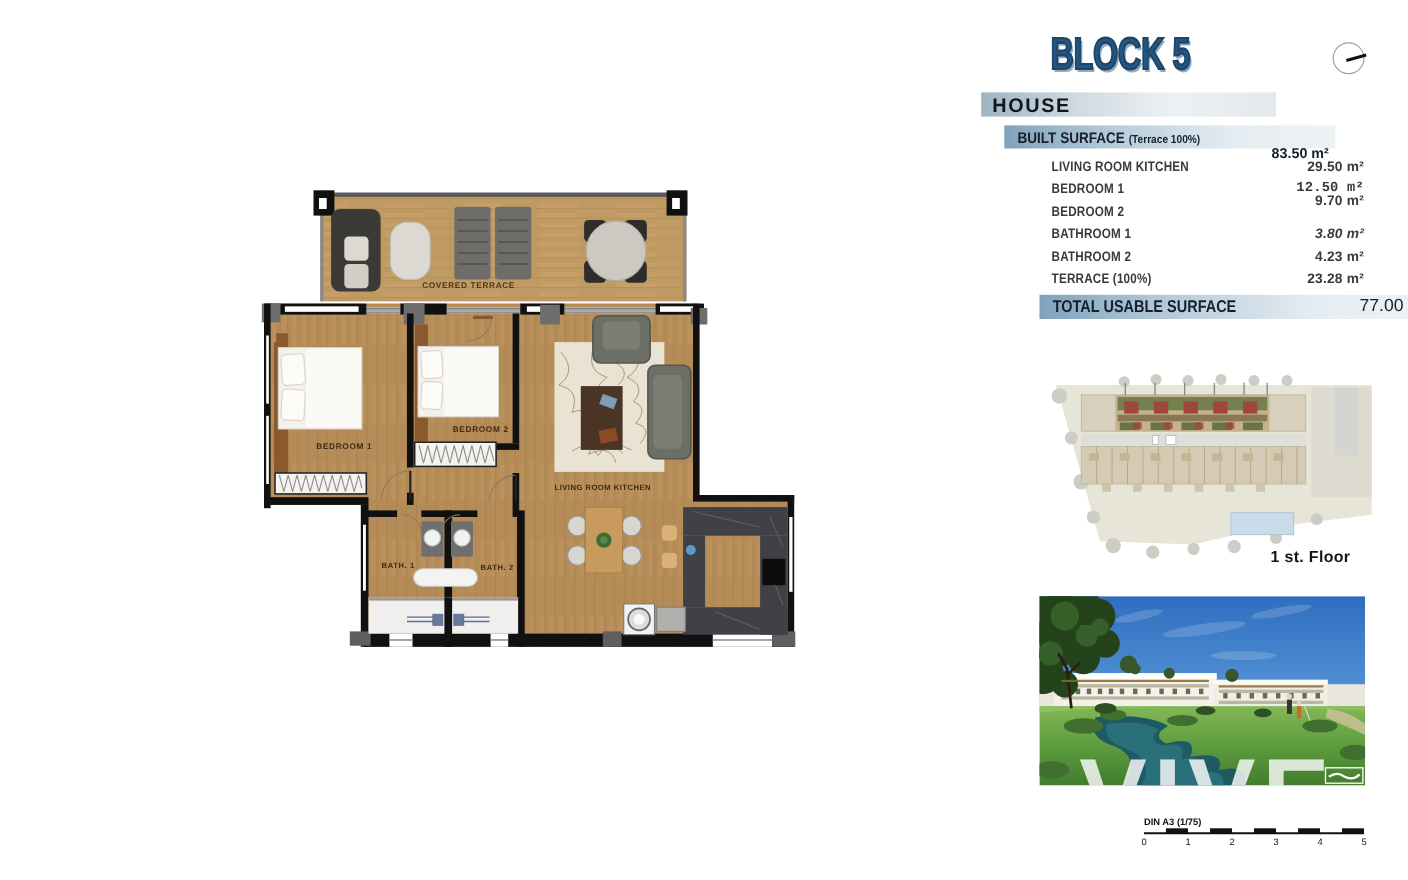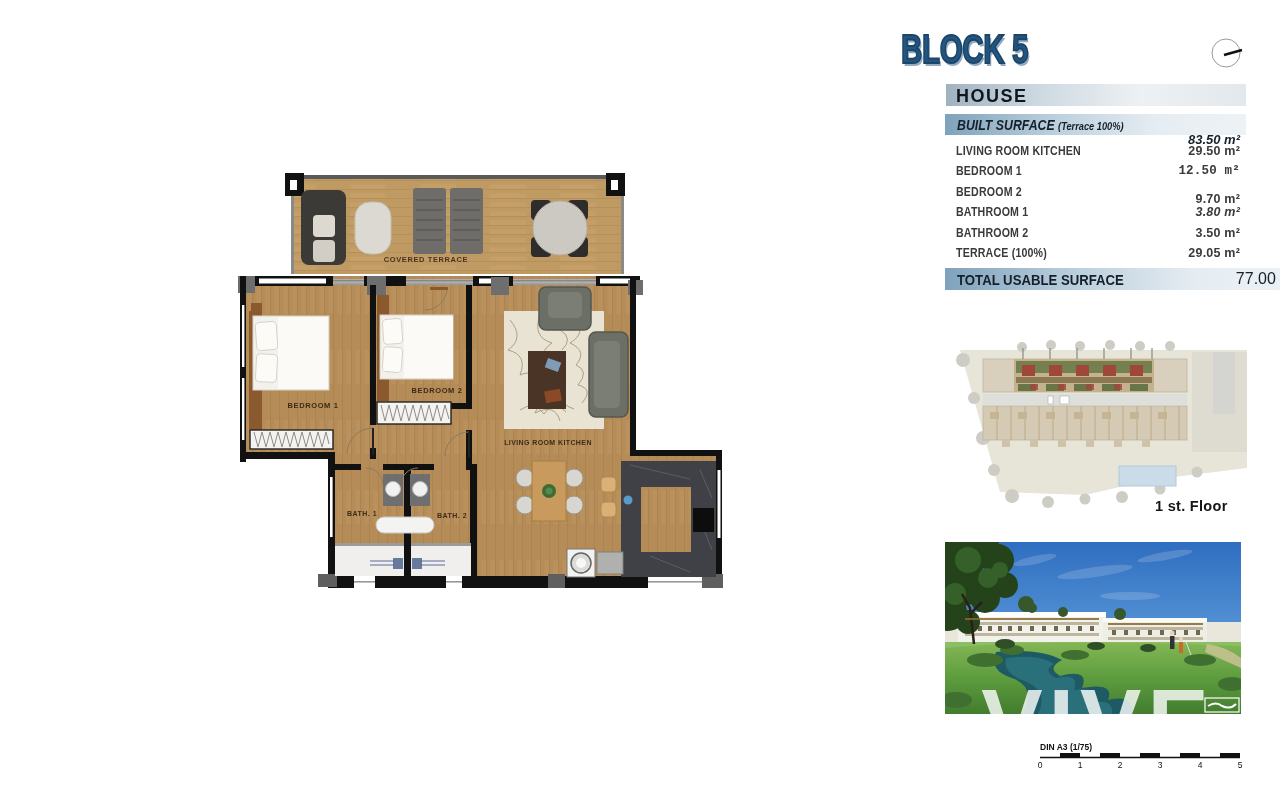--- a/index.html
+++ b/index.html
@@ -436,44 +436,44 @@
     <text x="1040" y="768">0</text>
         <text x="1080" y="768">1</text>
     <text x="1120" y="768">2</text>
         <text x="1160" y="768">3</text>
     <text x="1200" y="768">4</text>
         <text x="1240" y="768">5</text>
   </g>
 </g>
 </svg>
 
-<div class="abs" style="left:901px;top:31px;width:300px;height:40px;">
+<div class="abs" style="left:955px;top:31px;width:300px;height:40px;">
   <div style="font-size:41px;font-weight:bold;color:#235580;letter-spacing:-0.5px;transform:scaleX(0.72);transform-origin:0 0;text-shadow:2.5px 2.5px 0 #93abc2;-webkit-text-stroke:2px #1c4668;line-height:36px;">BLOCK 5</div>
 </div>
 
-<div class="abs" style="left:946px;top:84px;width:300px;height:22px;background:linear-gradient(90deg,#9fb2c0,#ccd8e0 30%,#eef1f3 65%,#e3e8ec);">
+<div class="abs" style="left:892px;top:84px;width:268px;height:22px;background:linear-gradient(90deg,#9fb2c0,#ccd8e0 30%,#eef1f3 65%,#e3e8ec);">
   <span class="abs" style="left:10px;top:2px;font-size:18px;font-weight:bold;color:#10161d;letter-spacing:1.5px;">HOUSE</span>
 </div>
 
-<div class="abs" style="left:945px;top:114px;width:301px;height:21px;background:linear-gradient(90deg,#7fa2bb,#b9cedc 35%,#e6edf2 70%,#edf2f5);font-style:italic;">
+<div class="abs" style="left:913px;top:114px;width:301px;height:21px;background:linear-gradient(90deg,#7fa2bb,#b9cedc 35%,#e6edf2 70%,#edf2f5);">
   <span class="abs" style="left:12px;top:3px;font-size:14px;font-weight:bold;color:#15202b;transform:scaleX(0.88);transform-origin:0 0;white-space:nowrap;">BUILT SURFACE <span style="font-size:10.5px;">(Terrace 100%)</span></span>
   <span class="abs" style="right:6px;top:2px;font-size:13px;font-weight:bold;color:#15202b;margin-top:16px;">83.50 m²</span>
 </div>
 
 <div class="abs" style="left:956px;top:144px;width:284px;">
   <div class="abs rowlbl lbl" style="left:0;top:0px;">LIVING ROOM KITCHEN</div>
     <div class="abs rowlbl" style="right:0;top:0px;">29.50 m²</div>
   <div class="abs rowlbl lbl" style="left:0;top:20.4px;">BEDROOM 1</div>
     <div class="abs rowlbl" style="right:0;top:20.4px;font-family:Liberation Mono, monospace;">12.50 m²</div>
   <div class="abs rowlbl lbl" style="left:0;top:40.8px;">BEDROOM 2</div>
-    <div class="abs rowlbl" style="right:0;top:48px;">9.70 m²</div>
+    <div class="abs rowlbl" style="right:0;top:31px;">9.70 m²</div>
   <div class="abs rowlbl lbl" style="left:0;top:61.2px;">BATHROOM 1</div>
     <div class="abs rowlbl" style="right:0;top:61.2px;font-style:italic;">3.80 m²</div>
   <div class="abs rowlbl lbl" style="left:0;top:81.6px;">BATHROOM 2</div>
-    <div class="abs rowlbl" style="right:0;top:81.6px;">3.50 m²</div>
+    <div class="abs rowlbl" style="right:0;top:81.6px;">4.23 m²</div>
   <div class="abs rowlbl lbl" style="left:0;top:102px;">TERRACE (100%)</div>
-    <div class="abs rowlbl" style="right:0;top:102px;">29.05 m²</div>
+    <div class="abs rowlbl" style="right:0;top:102px;">23.28 m²</div>
 </div>
 
 <div class="abs" style="left:945px;top:268px;width:360px;height:22px;background:linear-gradient(90deg,#7fa2bb,#b9cedc 35%,#e6edf2 70%,#edf2f5);">
   <span class="abs" style="left:12px;top:2.5px;font-size:15.5px;font-weight:bold;color:#15202b;transform:scaleX(0.85);transform-origin:0 0;white-space:nowrap;">TOTAL USABLE SURFACE</span>
   <span class="abs" style="right:6px;top:2px;font-size:16px;font-weight:normal;color:#15202b;">77.00 m²</span>
 </div>
 
 </body></html>

